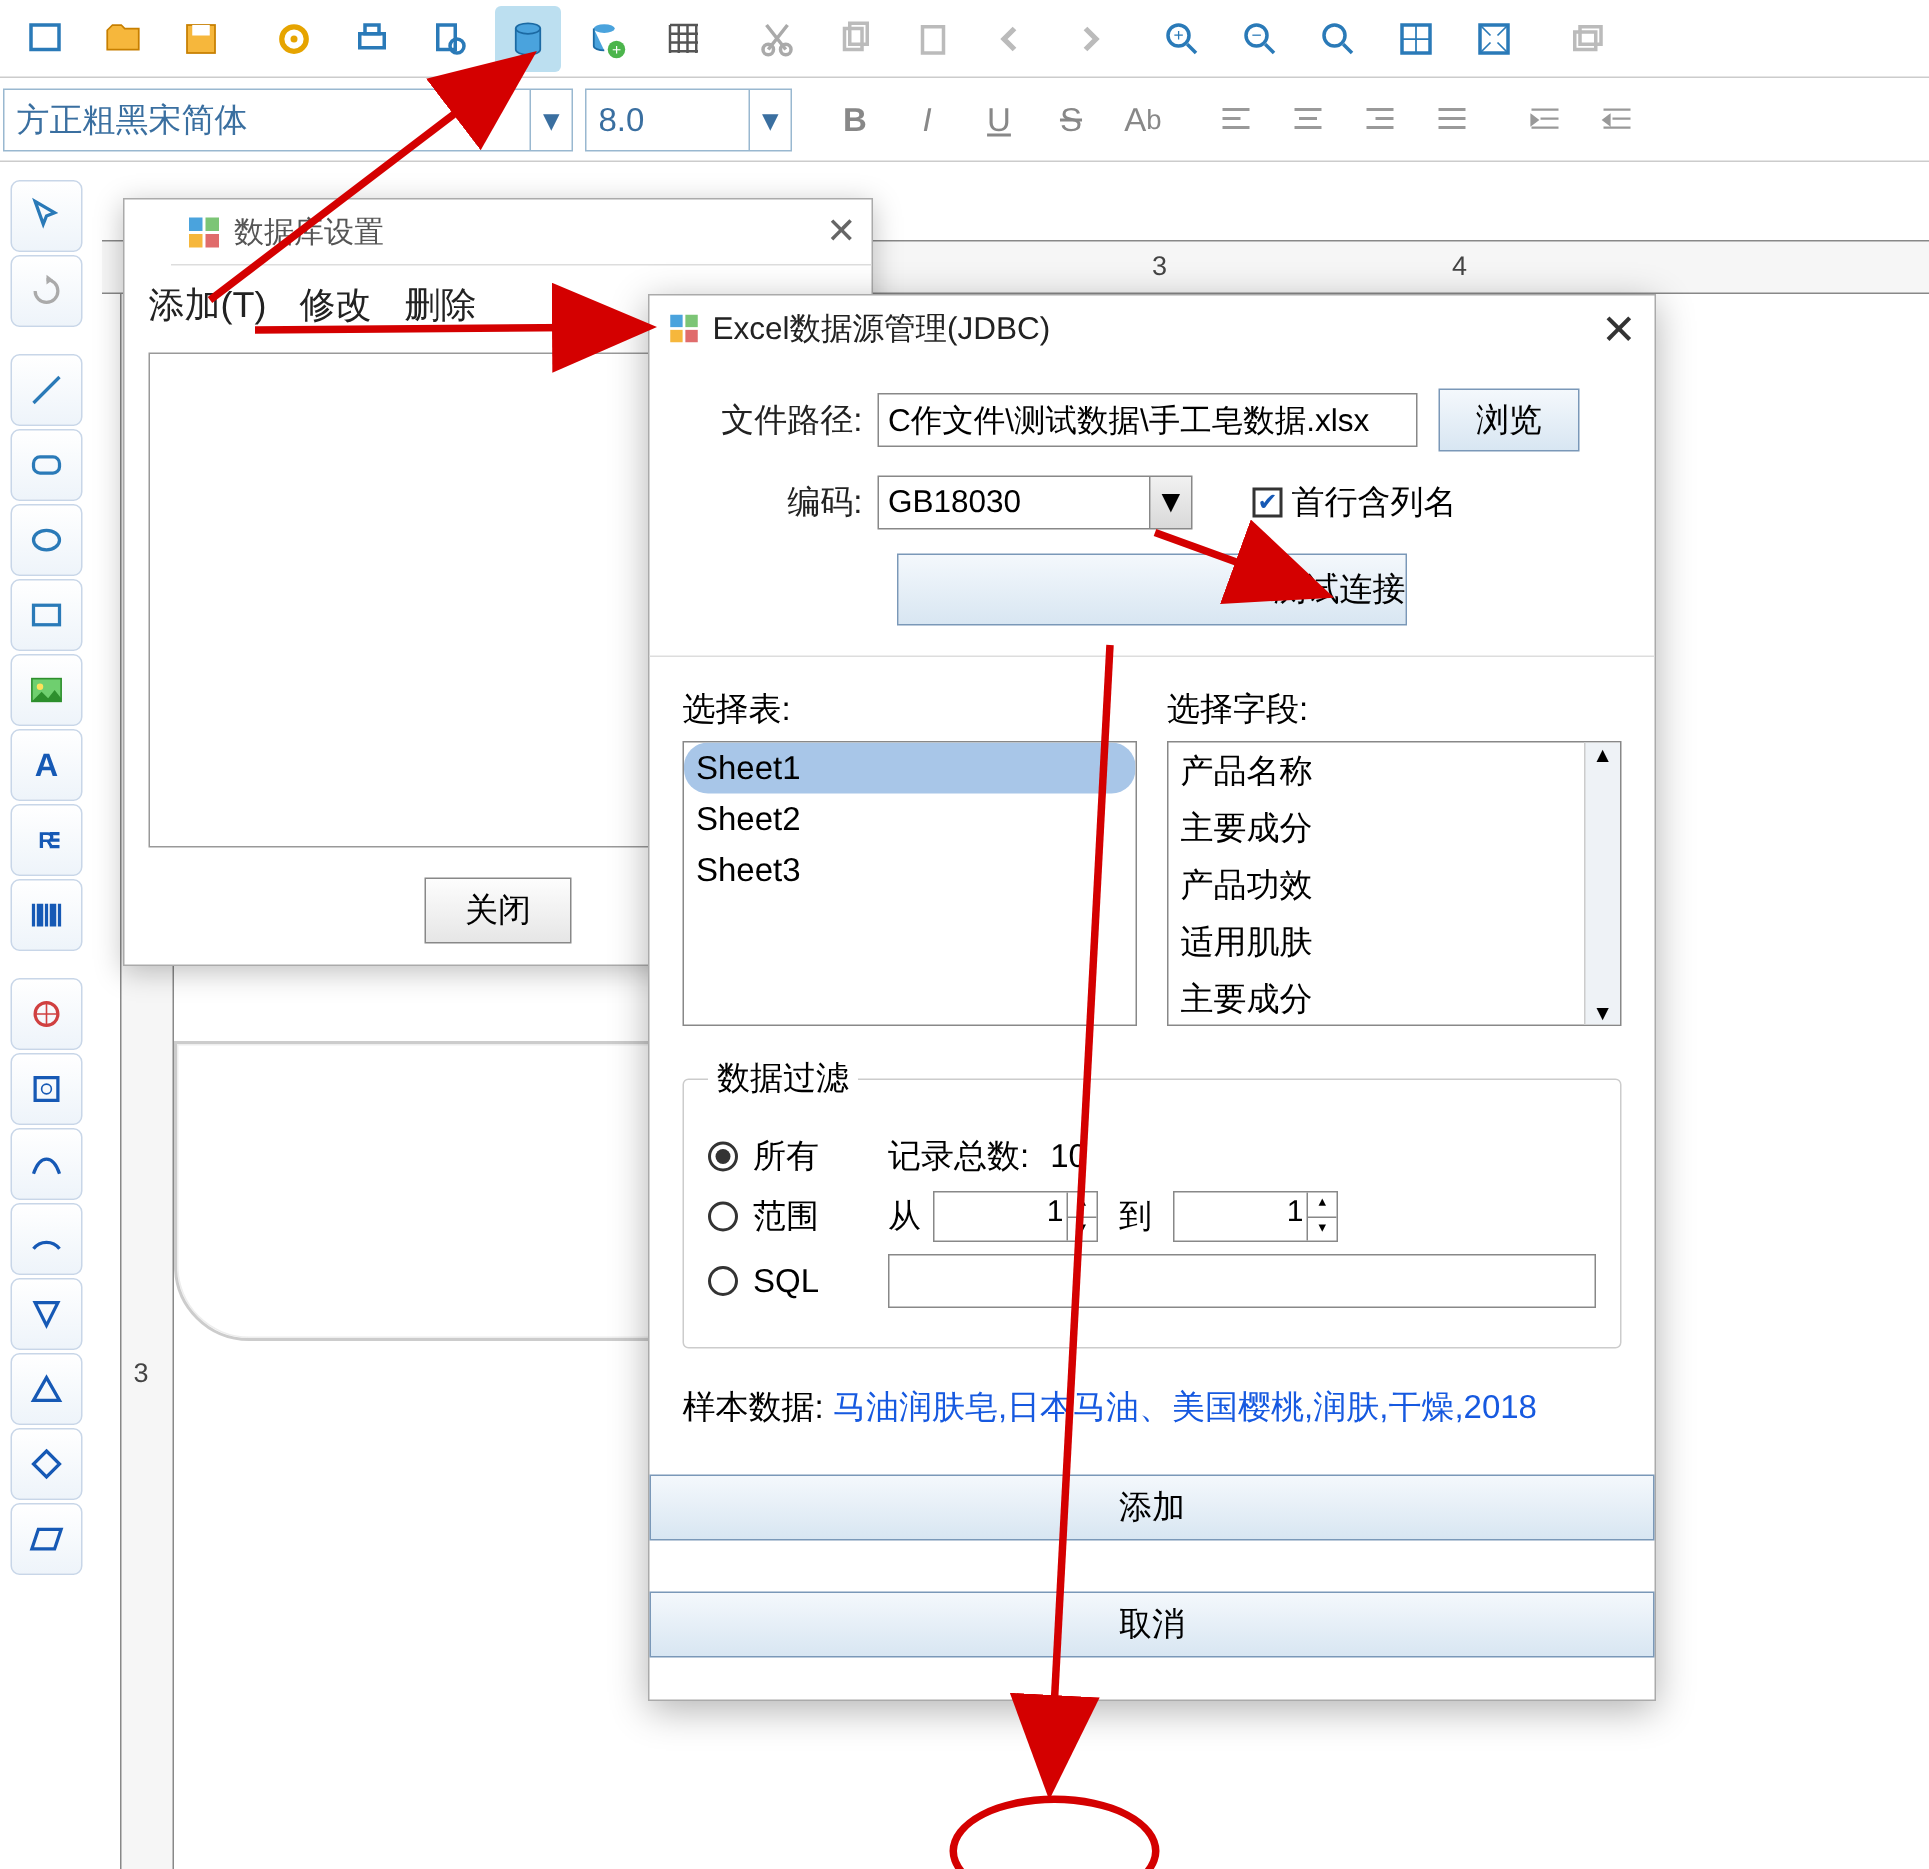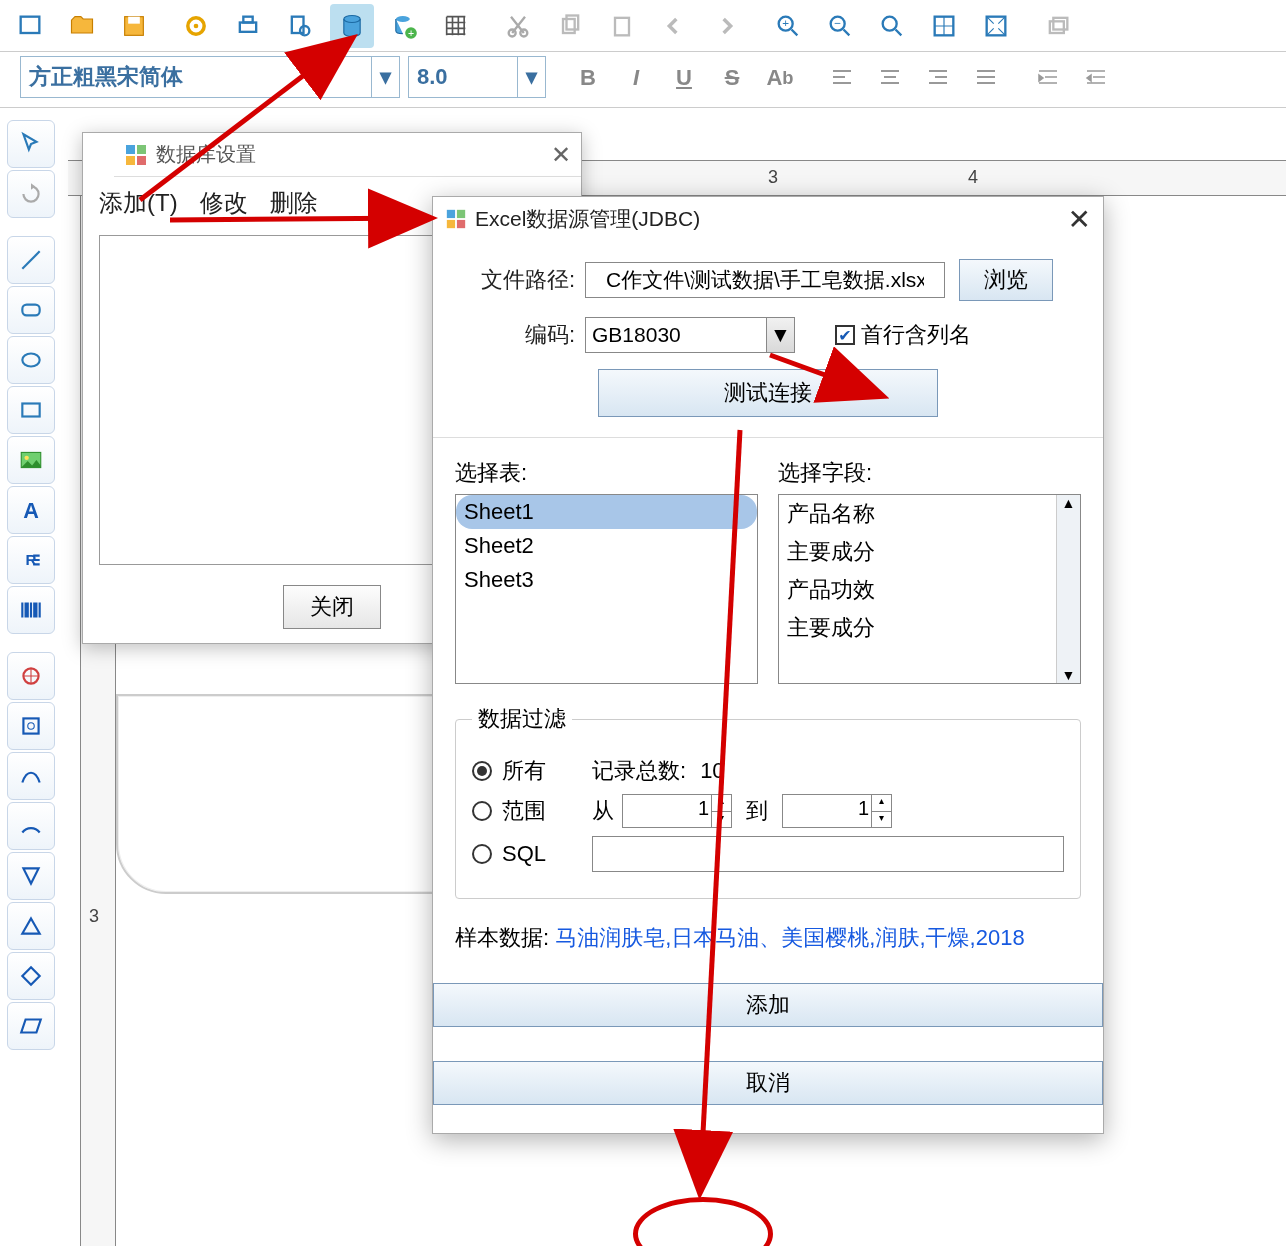--- a/index.html
+++ b/index.html
@@ -6,21 +6,21 @@
 body { background: #fff; width: 1286px; height: 1246px; overflow: hidden; position: relative; }
 
 
 .toolbar { display: flex; align-items: center; padding: 6px 4px; border-bottom: 1px solid #ccc; height: 52px; }
 .tb-btn { width: 44px; height: 44px; display: flex; align-items: center; justify-content: center; border-radius: 4px; margin: 0 4px; cursor: pointer; }
 .tb-btn.highlighted { background: #bcdff0; }
 .tb-sep { width: 10px; }
 .tb-btn svg { width: 28px; height: 28px; }
 
 
-.formatbar { display: flex; align-items: flex-start; padding: 4px 20px; height: 56px; border-bottom: 1px solid #ccc; font-weight: bold; }
+.formatbar { display: flex; align-items: center; padding: 4px 2px; height: 56px; border-bottom: 1px solid #ccc; }
 .font-select { width: 380px; height: 42px; border: 1px solid #99b8d0; display: flex; align-items: center; padding: 0 8px; font-size: 22px; color: #3a6fa0; background: #fff; position: relative; }
 .font-select .dd { position: absolute; right: 0; width: 28px; height: 40px; border-left: 1px solid #99b8d0; display: flex; align-items: center; justify-content: center; }
 .size-select { width: 138px; height: 42px; border: 1px solid #99b8d0; display: flex; align-items: center; padding: 0 8px; font-size: 22px; color: #3a6fa0; margin-left: 8px; position: relative; }
 .size-select .dd { position: absolute; right: 0; width: 28px; height: 40px; border-left: 1px solid #99b8d0; display: flex; align-items: center; justify-content: center; }
 .fmt-btn { width: 44px; height: 44px; display: flex; align-items: center; justify-content: center; color: #888; font-size: 22px; margin: 0 2px; }
 
 
 .palette { position: absolute; left: 4px; top: 118px; width: 54px; }
 .pal-btn { width: 48px; height: 48px; border: 1px solid #c8d6e8; border-radius: 6px; margin: 2px auto; display: flex; align-items: center; justify-content: center; background: linear-gradient(#fff,#eef4fa); cursor: pointer; }
 .pal-btn svg { width: 26px; height: 26px; }
@@ -45,23 +45,23 @@
 .dlg1 .btn { padding:6px 26px; border:1px solid #888; background:linear-gradient(#fdfdfd,#e6e6e6); font-size:22px; cursor:pointer; }
 
 
 .dlg2 { position: absolute; left: 432px; top: 196px; width: 672px; background: #fff; border: 1px solid #aaa; box-shadow: 0 6px 24px rgba(0,0,0,.3); }
 .dlg2 .titlebar { height: 44px; display:flex; align-items:center; padding: 0 12px; font-size:21px; color:#222; }
 .dlg2 .titlebar .icon { width:22px; height:22px; margin-right:8px; }
 .dlg2 .close { margin-left:auto; font-size:28px; color:#333; cursor:pointer; font-weight:300; }
 .dlg2 .body { padding: 18px 22px 10px; }
 .row { display:flex; align-items:center; margin-bottom:16px; font-size:22px; }
 .row .lab { width: 120px; text-align:right; margin-right:10px; color:#222; }
-.txt { border:1px solid #888; height:36px; padding:2px 20px; font-size:21px; background:#fff; }
+.txt { border:1px solid #888; height:36px; padding:2px 6px; font-size:21px; background:#fff; }
 .btn2 { border:1px solid #7a98b8; background:linear-gradient(#f4f8fc,#d8e6f2); padding:5px 24px; font-size:22px; cursor:pointer; }
-.btn-wide { width: 340px; display:block; margin: 8px auto 0; text-align:center; padding:8px 0; }
+.btn-wide { width: 340px; display:block; margin: 8px auto 0; text-align:right; padding:8px 0; }
 .combo { border:1px solid #888; height:36px; width:210px; display:flex; align-items:center; padding:0 6px; font-size:21px; position:relative; }
 .combo .dd { position:absolute; right:0; width:28px; height:34px; display:flex; align-items:center; justify-content:center; border-left:1px solid #888; background:linear-gradient(#f1f1f1,#d9d9d9); }
 .chk { width:20px; height:20px; border:2px solid #333; display:inline-flex; align-items:center; justify-content:center; margin-right:6px; font-size:16px; color:#1659b5; }
 .sep { border:none; border-top:1px solid #ddd; margin:20px -22px; }
 .cols { display:flex; gap:20px; }
 .col { flex:1; }
 .col h4 { font-weight:normal; font-size:22px; margin-bottom:6px; }
 .listsel { border:1px solid #888; height:190px; overflow:hidden; position:relative; font-size:22px; }
 .listsel .item { padding:4px 8px; }
 .listsel .item.sel { background:#a8c6e8;border-radius:16px; }
@@ -444,20 +444,21 @@
           <div class="item">Sheet2</div>
           <div class="item">Sheet3</div>
         </div>
       </div>
       <div class="col">
         <h4>选择字段:</h4>
         <div class="listsel">
           <div class="item">产品名称</div>
           <div class="item">主要成分</div>
           <div class="item">产品功效</div>
+          <div class="item">适用肌肤</div>
           <div class="item">主要成分</div>
           <div class="scroll">
               <span>▲</span>
               <span>▼</span>
             </div>
         </div>
       </div>
     </div>
 
     <fieldset class="fs">

